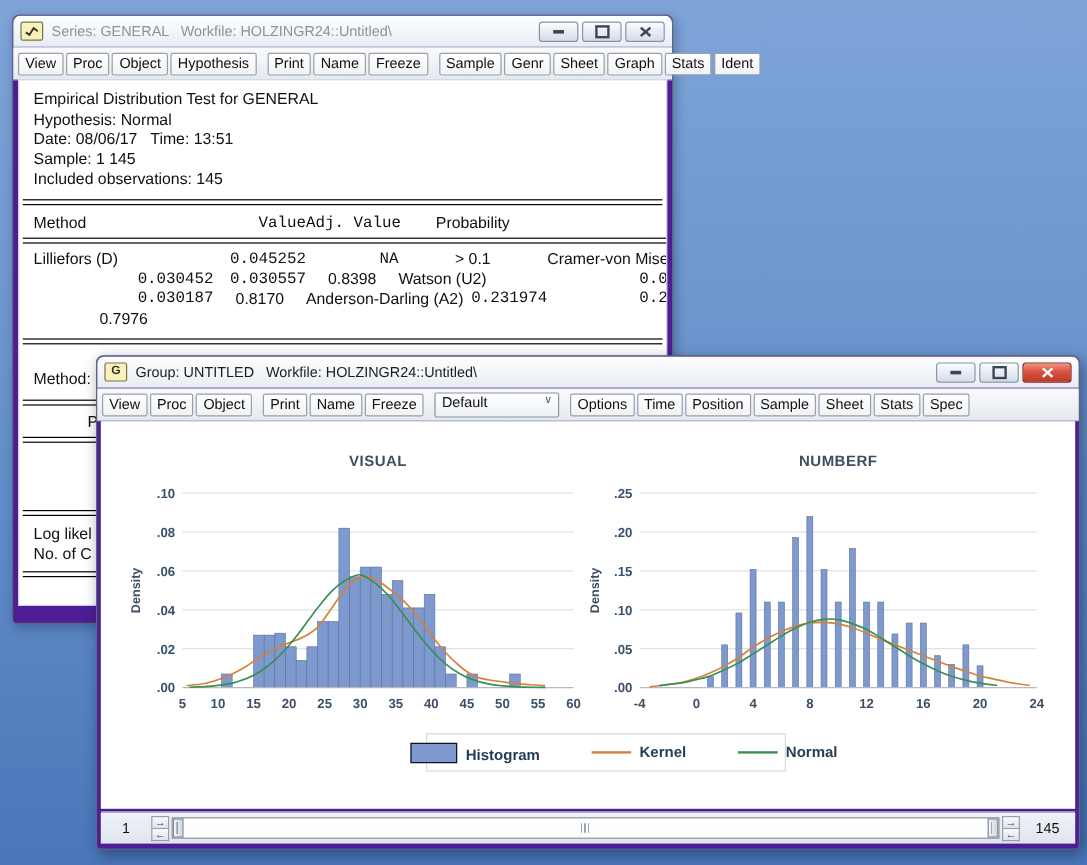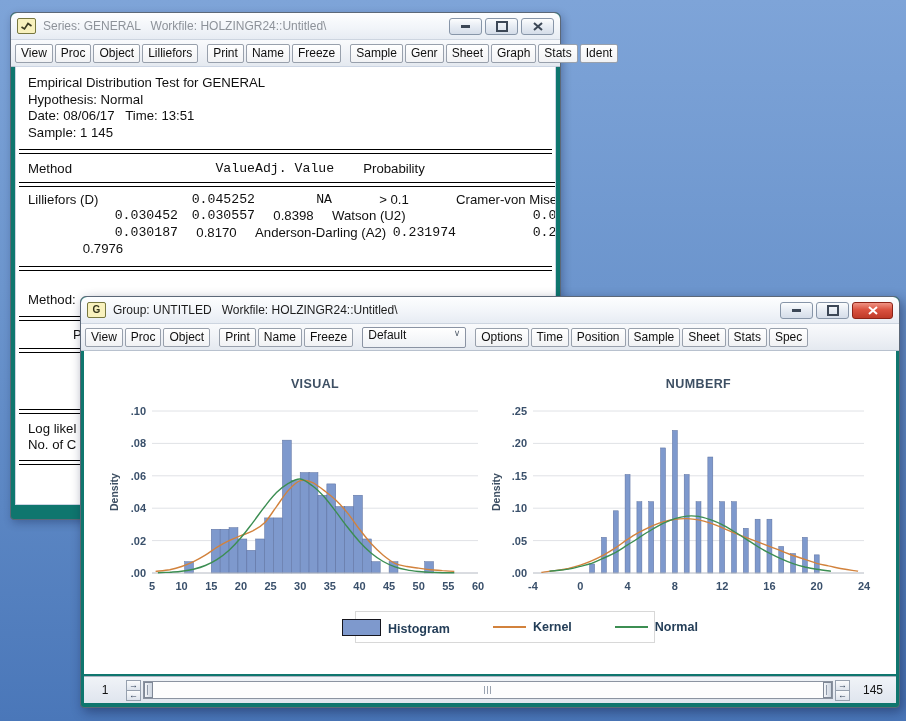--- a/index.html
+++ b/index.html
@@ -2,21 +2,21 @@
 <html><head>
 <meta charset="utf-8">
 <style>
   html,body{margin:0;padding:0;}
   body{
     width:906px;height:721px;position:relative;overflow:hidden;
     background:linear-gradient(180deg,#7ea4d8 0%,#6c95cd 40%,#4a77b9 100%);
     font-family:"Liberation Sans",sans-serif;
     -webkit-font-smoothing:antialiased;
   }
-  .window{position:absolute;background:#0f766e;border:1px solid #5c6878;border-radius:6px 6px 4px 4px;}
+  .window{position:absolute;background:#4c1d95;border:1px solid #5c6878;border-radius:6px 6px 4px 4px;}
   #series-window{left:10px;top:12px;width:549px;height:506px;z-index:1;box-shadow:2px 3px 9px rgba(10,20,60,.30);}
   #group-window{left:80px;top:296px;width:818px;height:410px;z-index:2;box-shadow:3px 4px 12px rgba(10,20,60,.45);}
 
   .titlebar{height:26px;display:flex;align-items:center;gap:7px;padding:0 6px;
     background:linear-gradient(180deg,#fdfeff 0%,#f2f5f9 55%,#e7ecf3 100%);
     border-radius:6px 6px 0 0;border-bottom:1px solid #cdd5e0;}
   .title-text{flex:1;font-size:12px;white-space:pre;overflow:hidden;}
   #series-window .title-text{color:#8d9299;}
   #group-window .title-text{color:#1c1c1c;}
   .app-icon{width:17px;height:14px;background:#f8f1bd;border:1px solid #77773f;border-radius:2px;
@@ -110,21 +110,21 @@
             <line class="glyph-x" x1="9" y1="1" x2="1" y2="8"></line>
           </svg>
         </button>
     </span>
   </div>
   <div class="toolbar">
       <span class="tbgroup">
         <button class="tbtn">View</button>
         <button class="tbtn">Proc</button>
         <button class="tbtn">Object</button>
-        <button class="tbtn">Lilliefors</button>
+        <button class="tbtn">Hypothesis</button>
       </span>
       <span class="tbgroup">
         <button class="tbtn">Print</button>
         <button class="tbtn">Name</button>
         <button class="tbtn">Freeze</button>
       </span>
       <span class="tbgroup">
         <button class="tbtn">Sample</button>
         <button class="tbtn">Genr</button>
         <button class="tbtn">Sheet</button>
@@ -132,20 +132,21 @@
         <button class="tbtn">Stats</button>
         <button class="tbtn">Ident</button>
       </span>
     </div>
 
   <div class="doc">
     <div class="docline">Empirical Distribution Test for GENERAL</div>
     <div class="docline">Hypothesis: Normal</div>
     <div class="docline">Date: 08/06/17   Time: 13:51</div>
     <div class="docline">Sample: 1 145</div>
+    <div class="docline">Included observations: 145</div>
 
     <div class="dbl" style="margin-top:8px;"></div>
     <div class="edf-table" id="edf-table" style="margin-top:7px;">
         <div class="cell c0 th">Method</div>
         <div class="cell c1 th">Value</div>
         <div class="cell c2 th">Adj. Value</div>
         <div class="cell c3 th">Probability</div>
         <div class="cell" style="grid-column: 1 / 6; height: 3px; border-top: 1px solid rgb(0, 0, 0); border-bottom: 1px solid rgb(0, 0, 0); margin: 4px -9px 5px;"></div>
         <div class="cell c0">Lilliefors (D)</div>
         <div class="cell c1">0.045252</div>

